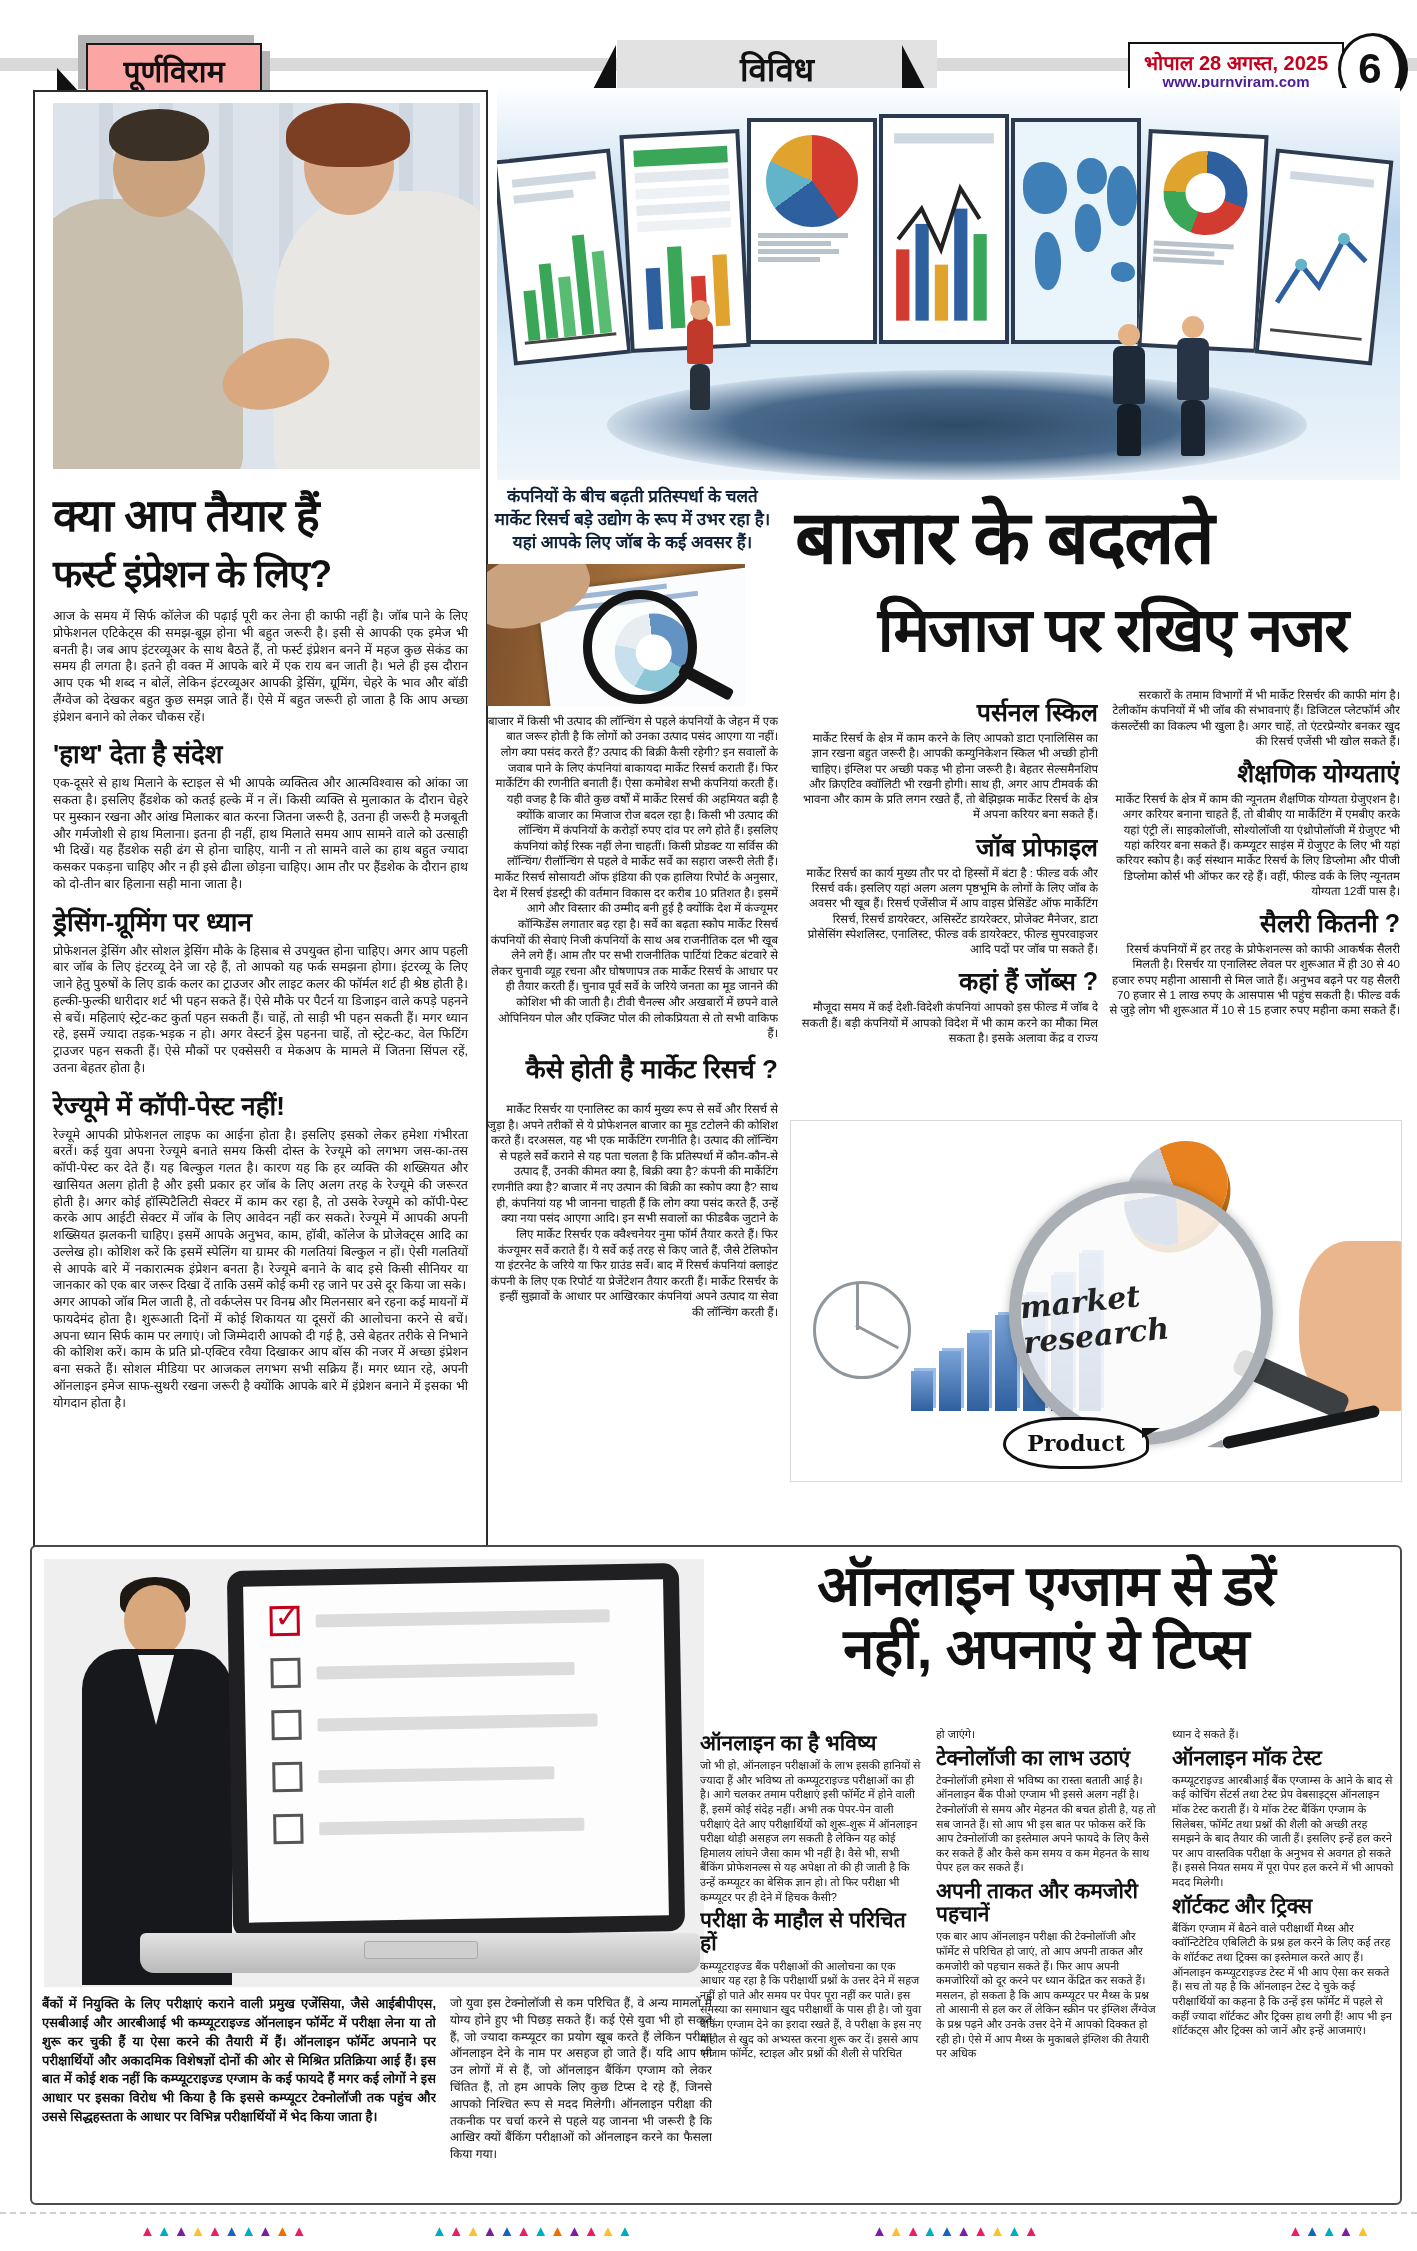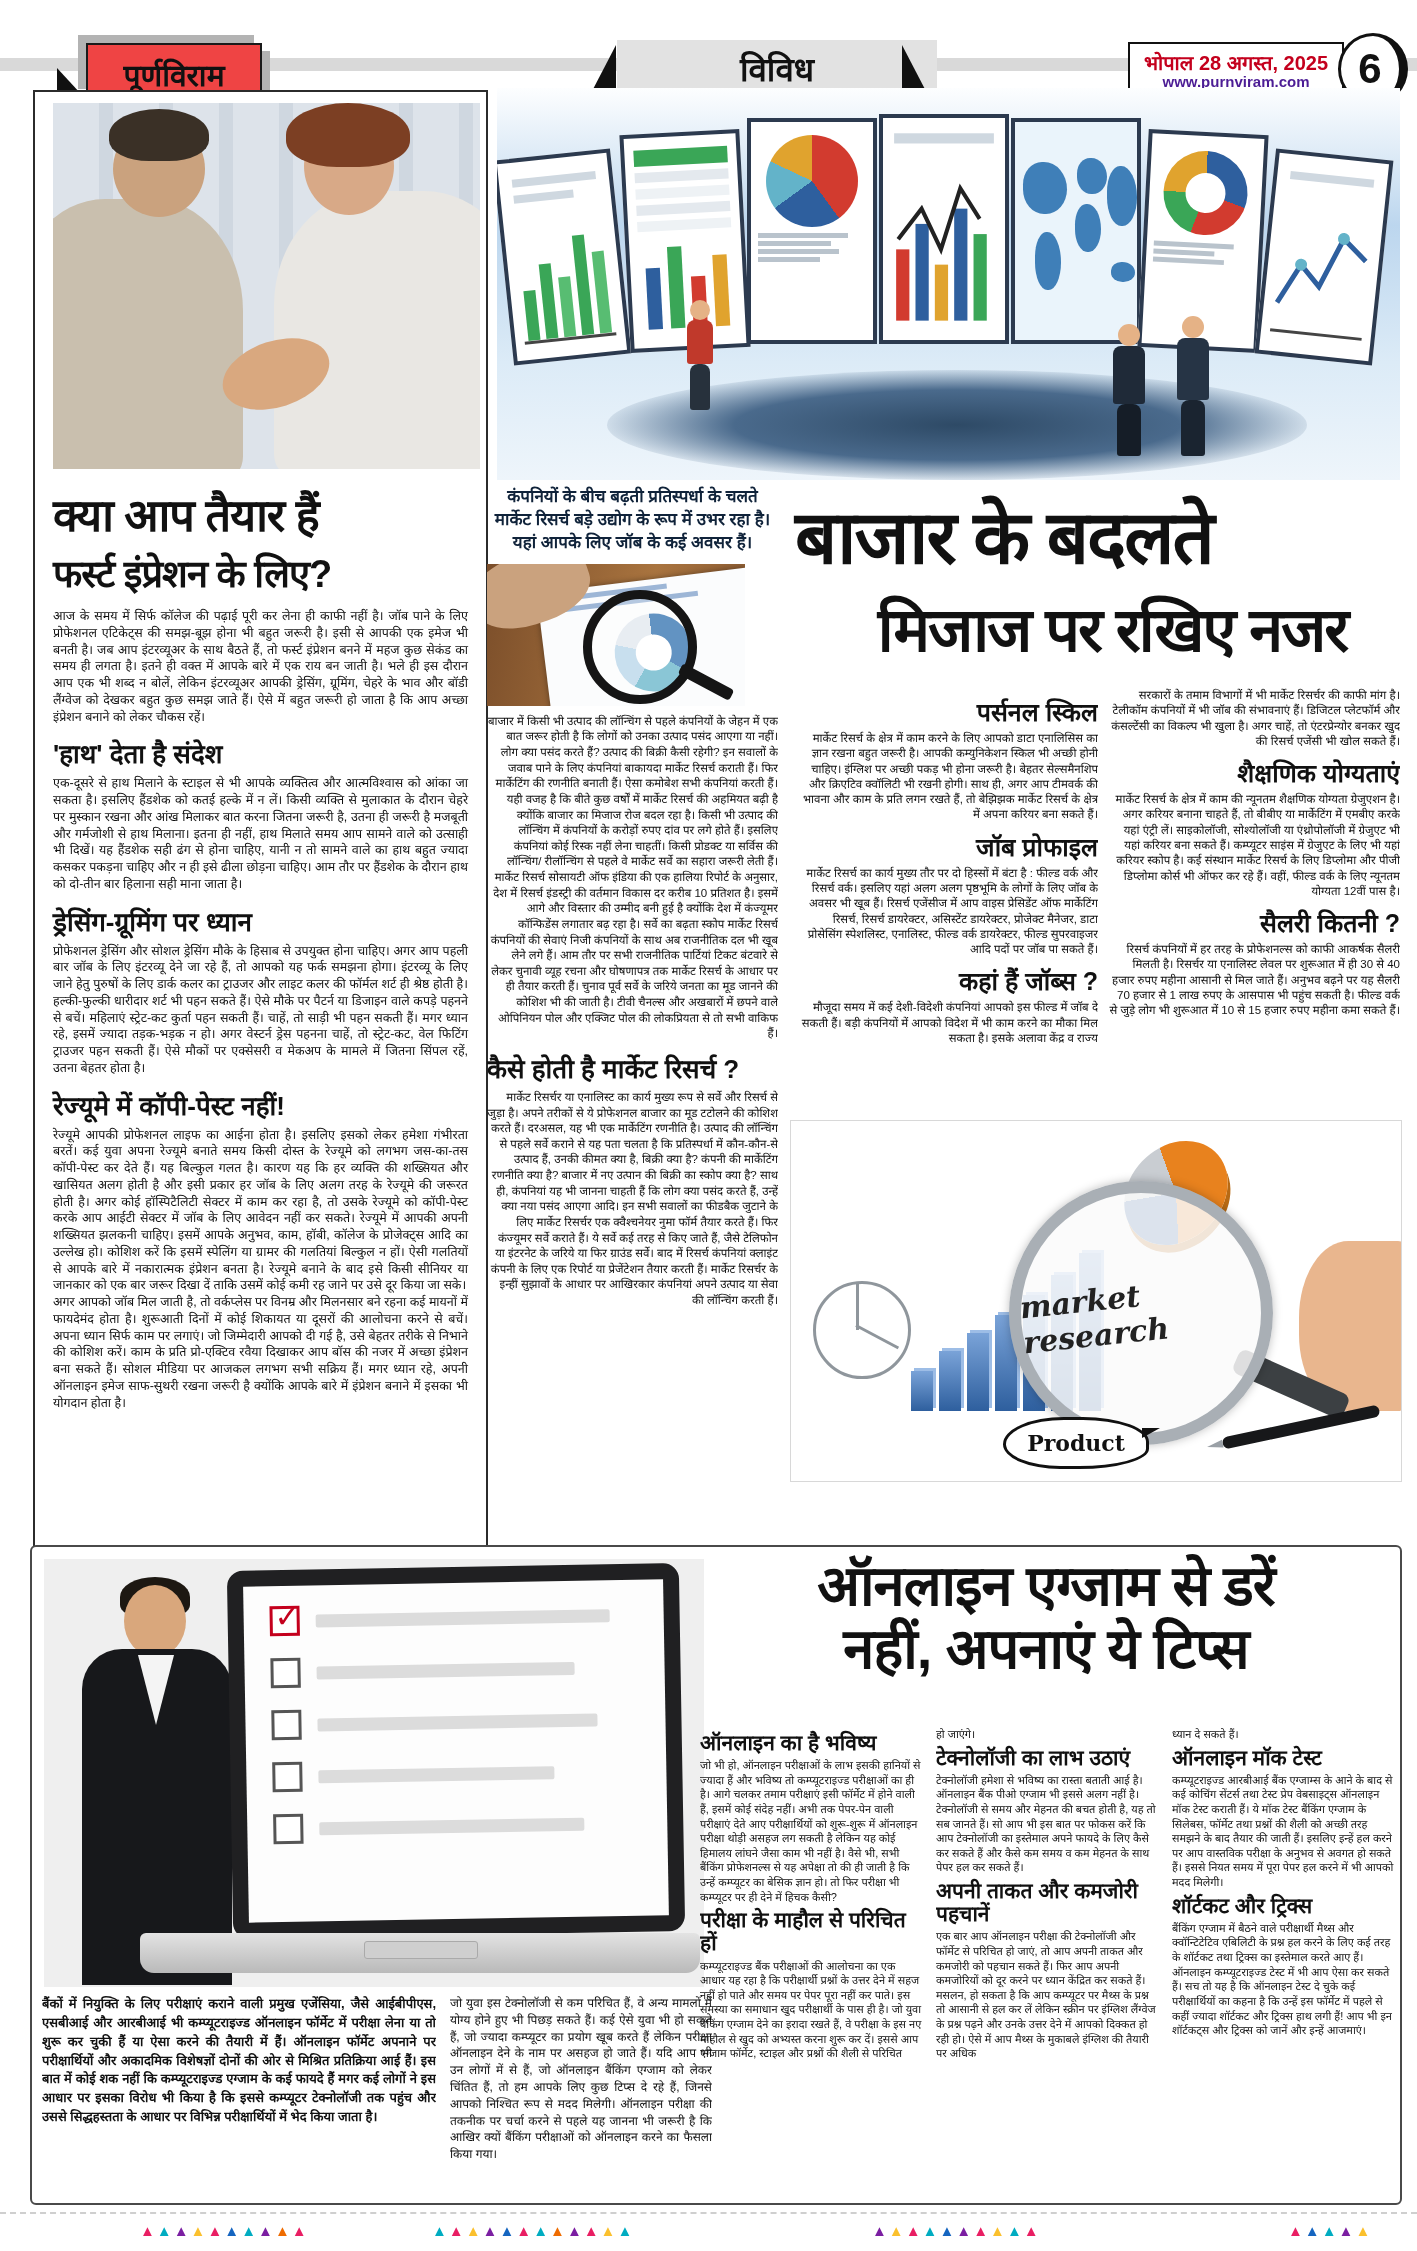--- a/index.html
+++ b/index.html
@@ -1,22 +1,22 @@
 <!DOCTYPE html>
 <html><head>
 <meta charset="utf-8">
 <style>
   html,body{margin:0;padding:0;background:#fff;}
   body{width:1417px;height:2251px;position:relative;overflow:hidden;
        font-family:"Liberation Sans","DejaVu Sans",sans-serif;color:#111;}
   .abs{position:absolute;}
   
   .hdr-rule{top:58px;left:0;width:1417px;height:13px;background:#d9d9d9;}
-  .masthead{left:86px;top:43px;width:172px;height:50px;background:#ef4444;border:2px solid #1a1a1a;
-            box-shadow:-8px -8px 0 #b3b3b3,8px 8px 0 #b3b3b3;display:flex;align-items:flex-end;justify-content:center;
+  .masthead{left:86px;top:43px;width:172px;height:50px;background:#fca5a5;border:2px solid #1a1a1a;
+            box-shadow:-8px -8px 0 #b3b3b3,8px 8px 0 #b3b3b3;display:flex;align-items:center;justify-content:center;
             font-size:30px;font-weight:bold;}
   .tri{width:0;height:0;}
   .tri-a{left:57px;top:68px;border-left:24px solid #111;border-top:26px solid transparent;}
   .tri-b{left:590px;top:45px;border-right:26px solid #111;border-top:50px solid transparent;}
   .tri-c{left:902px;top:45px;border-left:26px solid #111;border-top:50px solid transparent;}
   .tri-d{left:1132px;top:96px;border-left:20px solid #111;border-bottom:24px solid transparent;}
   .section-tab{left:617px;top:40px;width:320px;height:57px;background:#e2e2e2;display:flex;align-items:center;justify-content:center;
                font-size:33px;font-weight:bold;}
   .date-box{left:1128px;top:42px;width:212px;height:54px;background:#fff;border:2px solid #111;
             display:flex;flex-direction:column;align-items:center;justify-content:center;line-height:1.1;}
@@ -67,21 +67,21 @@
             box-shadow:0 0 6px rgba(0,0,0,.4);}
   .mg-line{height:5px;background:#9db6d6;margin:6px 10px;}
   .mg-donut{position:absolute;left:70px;top:34px;width:78px;height:78px;border-radius:50%;
             background:conic-gradient(#2e6fae 0 35%,#63b3c9 35% 60%,#b6d4e8 60% 80%,#e0e7ee 80% 100%);}
   .mg-donut::after{content:"";position:absolute;left:27%;top:27%;width:46%;height:46%;border-radius:50%;background:#fff;}
   .mg-hand{position:absolute;left:-16px;top:-10px;width:120px;height:70px;border-radius:45%;background:#caa27e;transform:rotate(-18deg);}
   .mg-lens{position:absolute;left:96px;top:26px;width:96px;height:96px;border-radius:50%;border:9px solid #151515;
            background:rgba(255,255,255,.25);}
   .mg-handle{position:absolute;left:190px;top:112px;width:58px;height:12px;background:#151515;transform:rotate(28deg);border-radius:4px;}
   .midtext{font-size:11.5px;line-height:1.36;text-align:right;}
-  .midhead{font-size:26px;font-weight:800;margin:8px 0 4px;}
+  .midhead{font-size:26px;font-weight:800;text-align:right;margin:8px 0 16px;}
   
   .rh1{left:795px;top:500px;width:610px;font-size:74px;font-weight:800;letter-spacing:-2px;line-height:1.02;}
   .rh2{left:820px;top:586px;width:585px;font-size:61px;font-weight:800;letter-spacing:-2px;text-align:center;}
   .rcolA{left:795px;top:688px;width:303px;height:430px;overflow:hidden;}
   .rcolB{left:1108px;top:688px;width:292px;height:430px;overflow:hidden;}
   .rhead{font-size:25px;font-weight:800;text-align:right;margin:6px 0 3px;}
   .rbody{font-size:11.5px;line-height:1.33;text-align:right;}
   
   .mr{left:790px;top:1120px;width:610px;height:360px;background:#fff;border:1px solid #d8d8d8;overflow:hidden;}
   .mr-sketch{position:absolute;left:22px;top:160px;width:92px;height:92px;border:3px solid #8f969c;border-radius:50%;}

